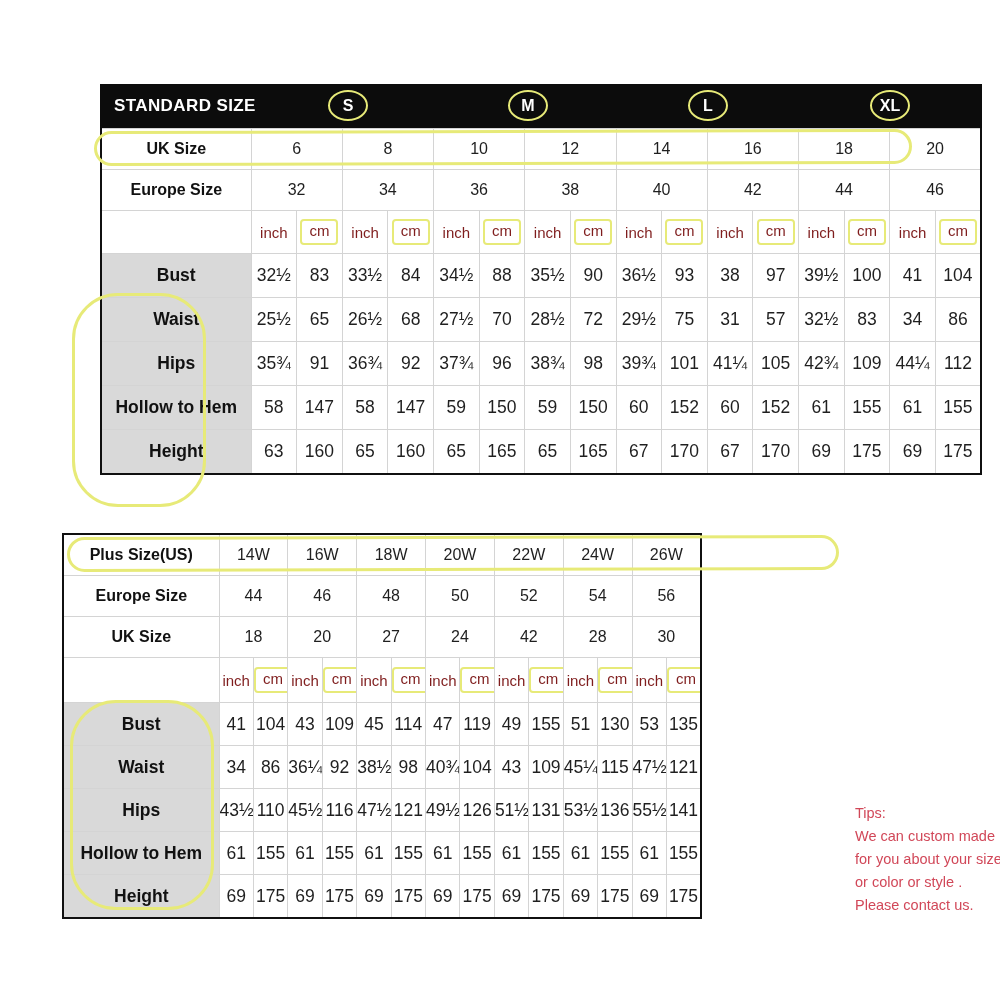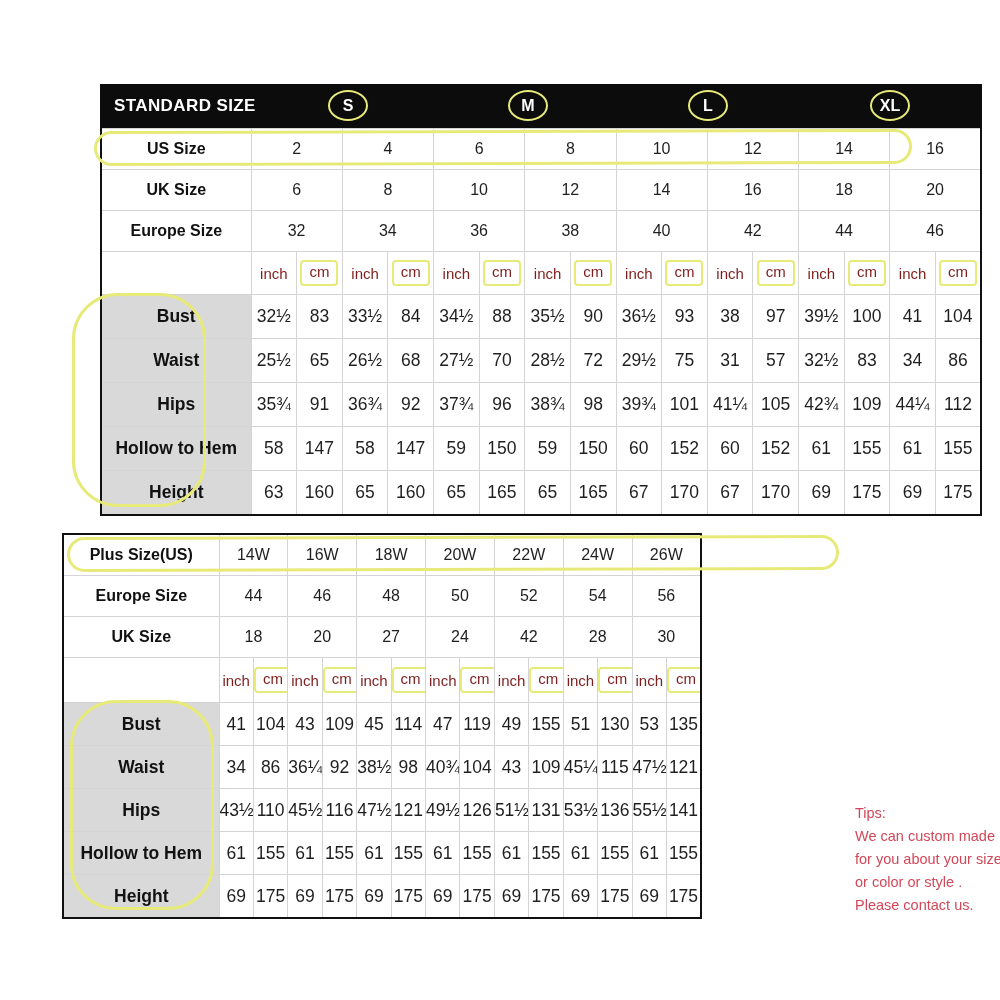--- a/index.html
+++ b/index.html
@@ -90,31 +90,20 @@
           <col>
           <col>
           <col>
           <col>
           <col>
           <col>
           <col>
           <col>
         </colgroup>
       <tbody id="std-body">
-          <tr class="size-row">
-            <td class="row-label">US Size</td>
-            <td class="size-val" colspan="2">2</td>
-            <td class="size-val" colspan="2">4</td>
-            <td class="size-val" colspan="2">6</td>
-            <td class="size-val" colspan="2">8</td>
-            <td class="size-val" colspan="2">10</td>
-            <td class="size-val" colspan="2">12</td>
-            <td class="size-val" colspan="2">14</td>
-            <td class="size-val" colspan="2">16</td>
-          </tr>
           <tr class="size-row">
             <td class="row-label">UK Size</td>
             <td class="size-val" colspan="2">6</td>
             <td class="size-val" colspan="2">8</td>
             <td class="size-val" colspan="2">10</td>
             <td class="size-val" colspan="2">12</td>
             <td class="size-val" colspan="2">14</td>
             <td class="size-val" colspan="2">16</td>
             <td class="size-val" colspan="2">18</td>
             <td class="size-val" colspan="2">20</td>

